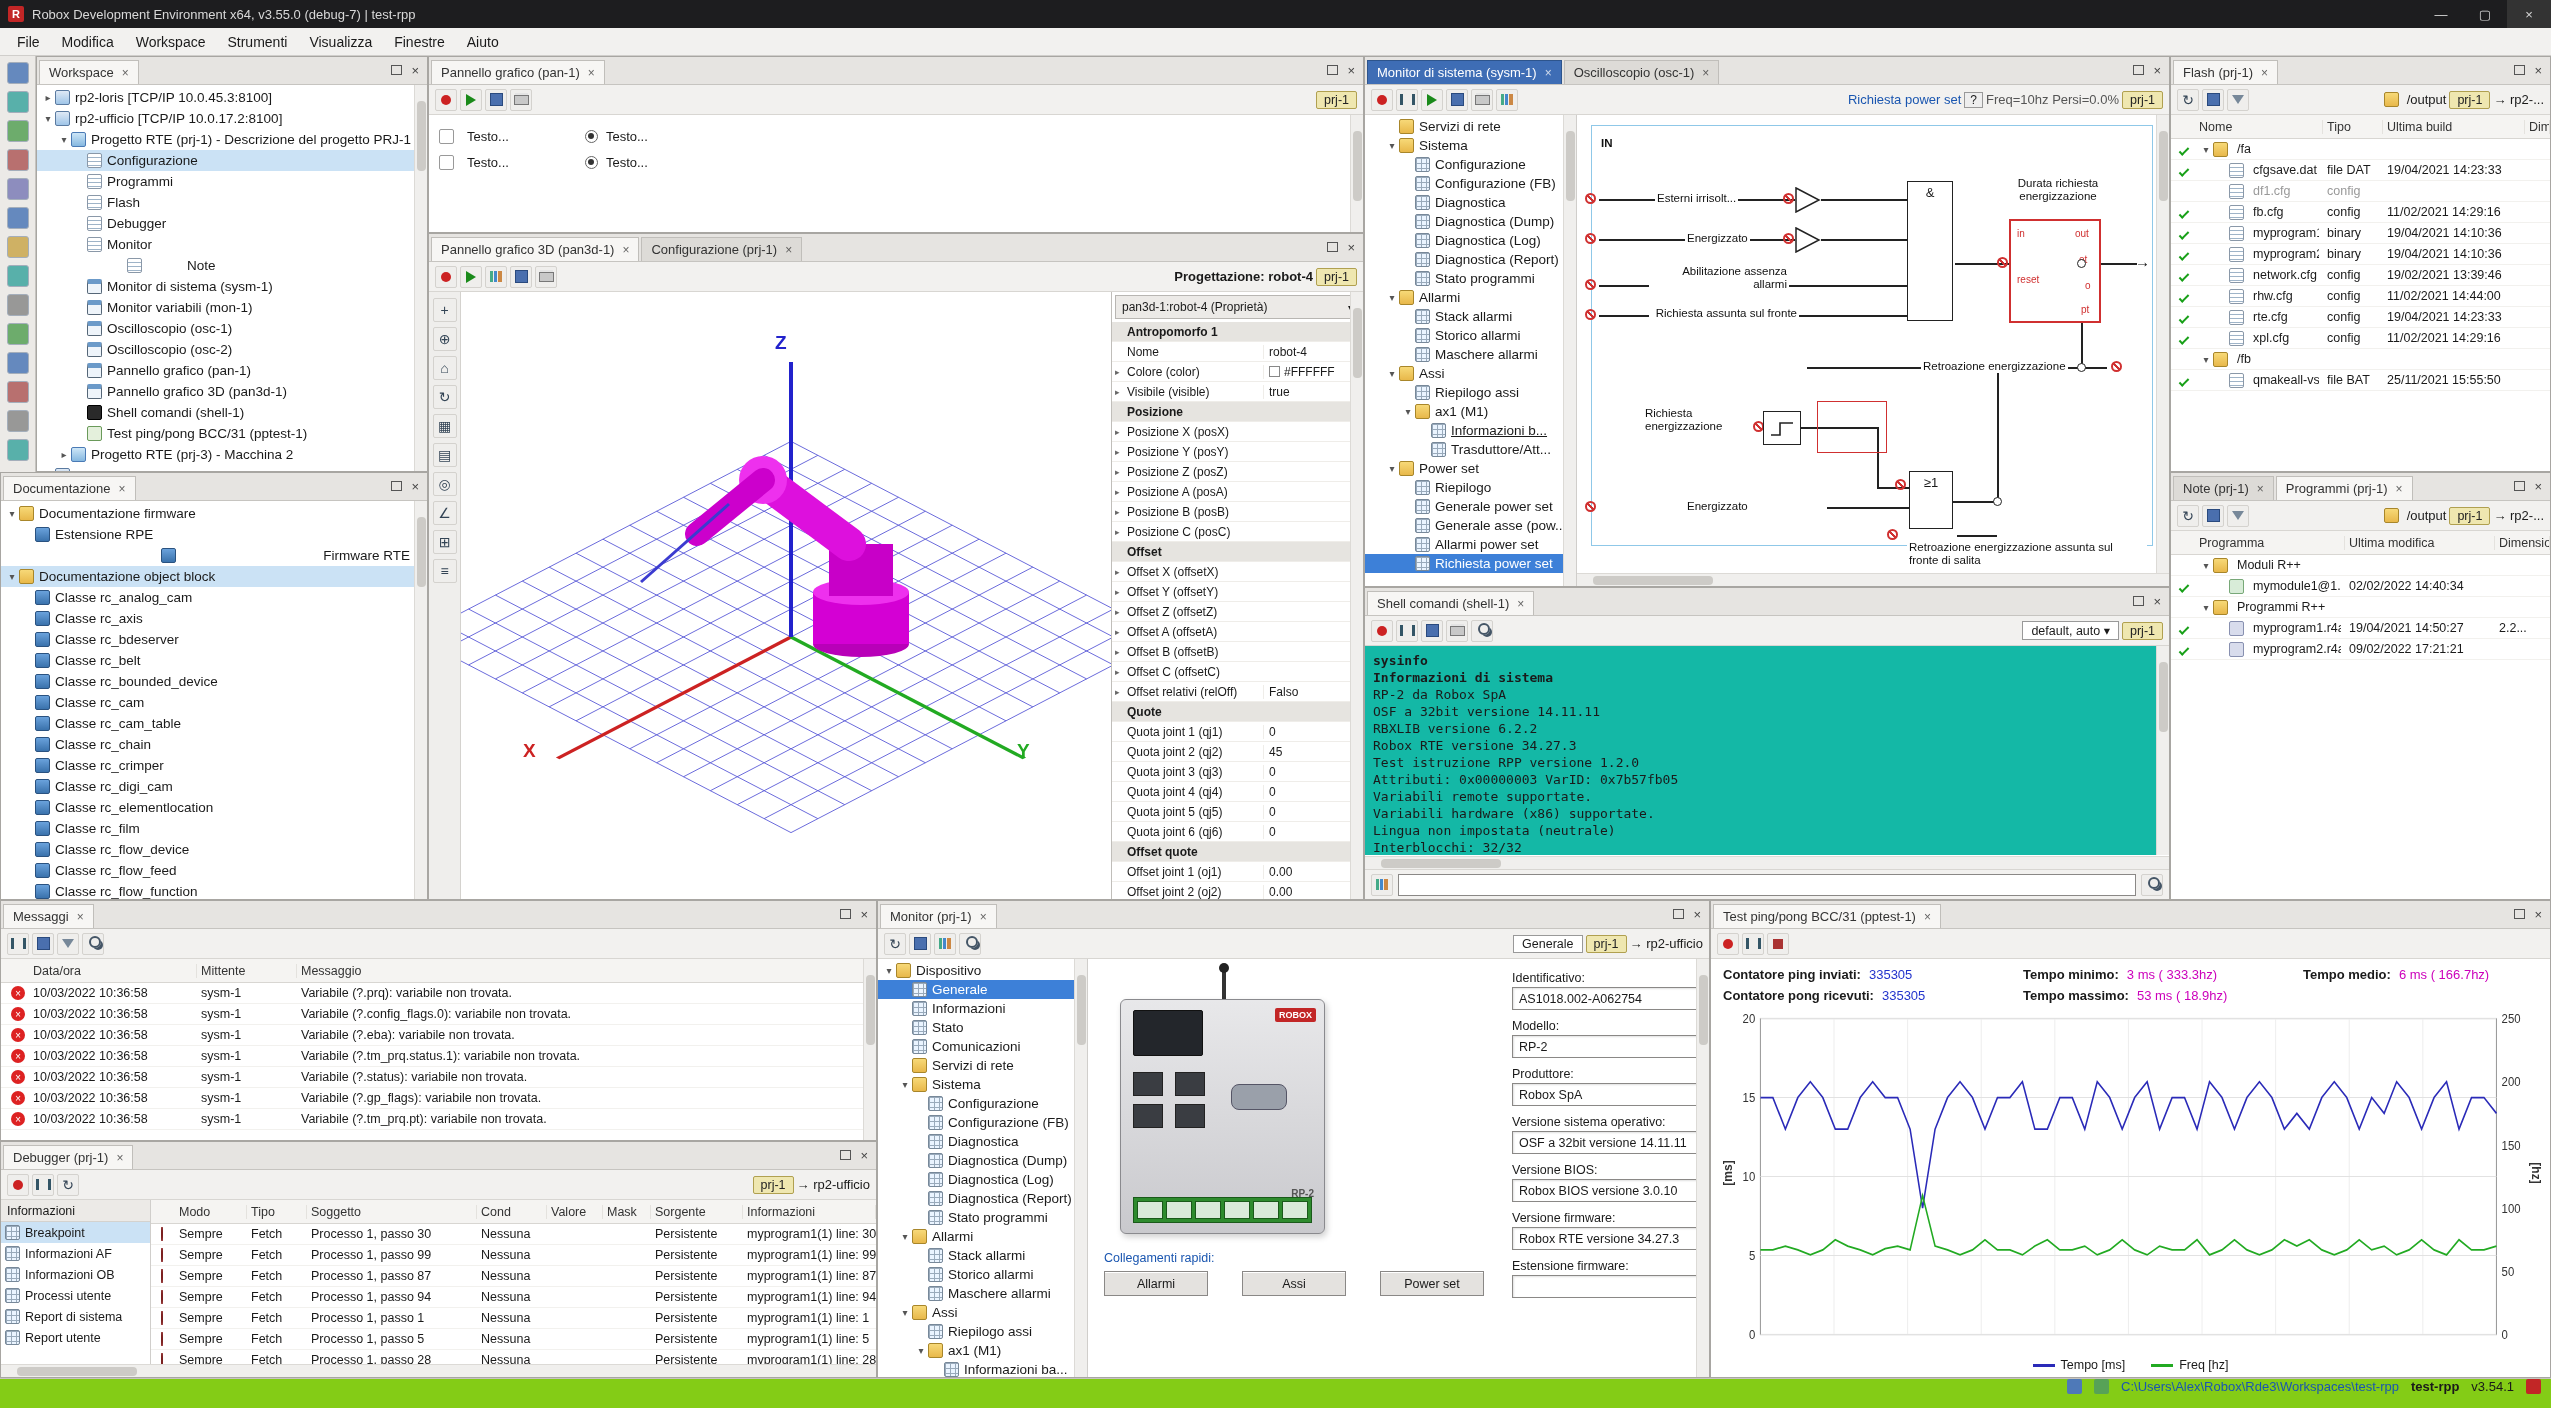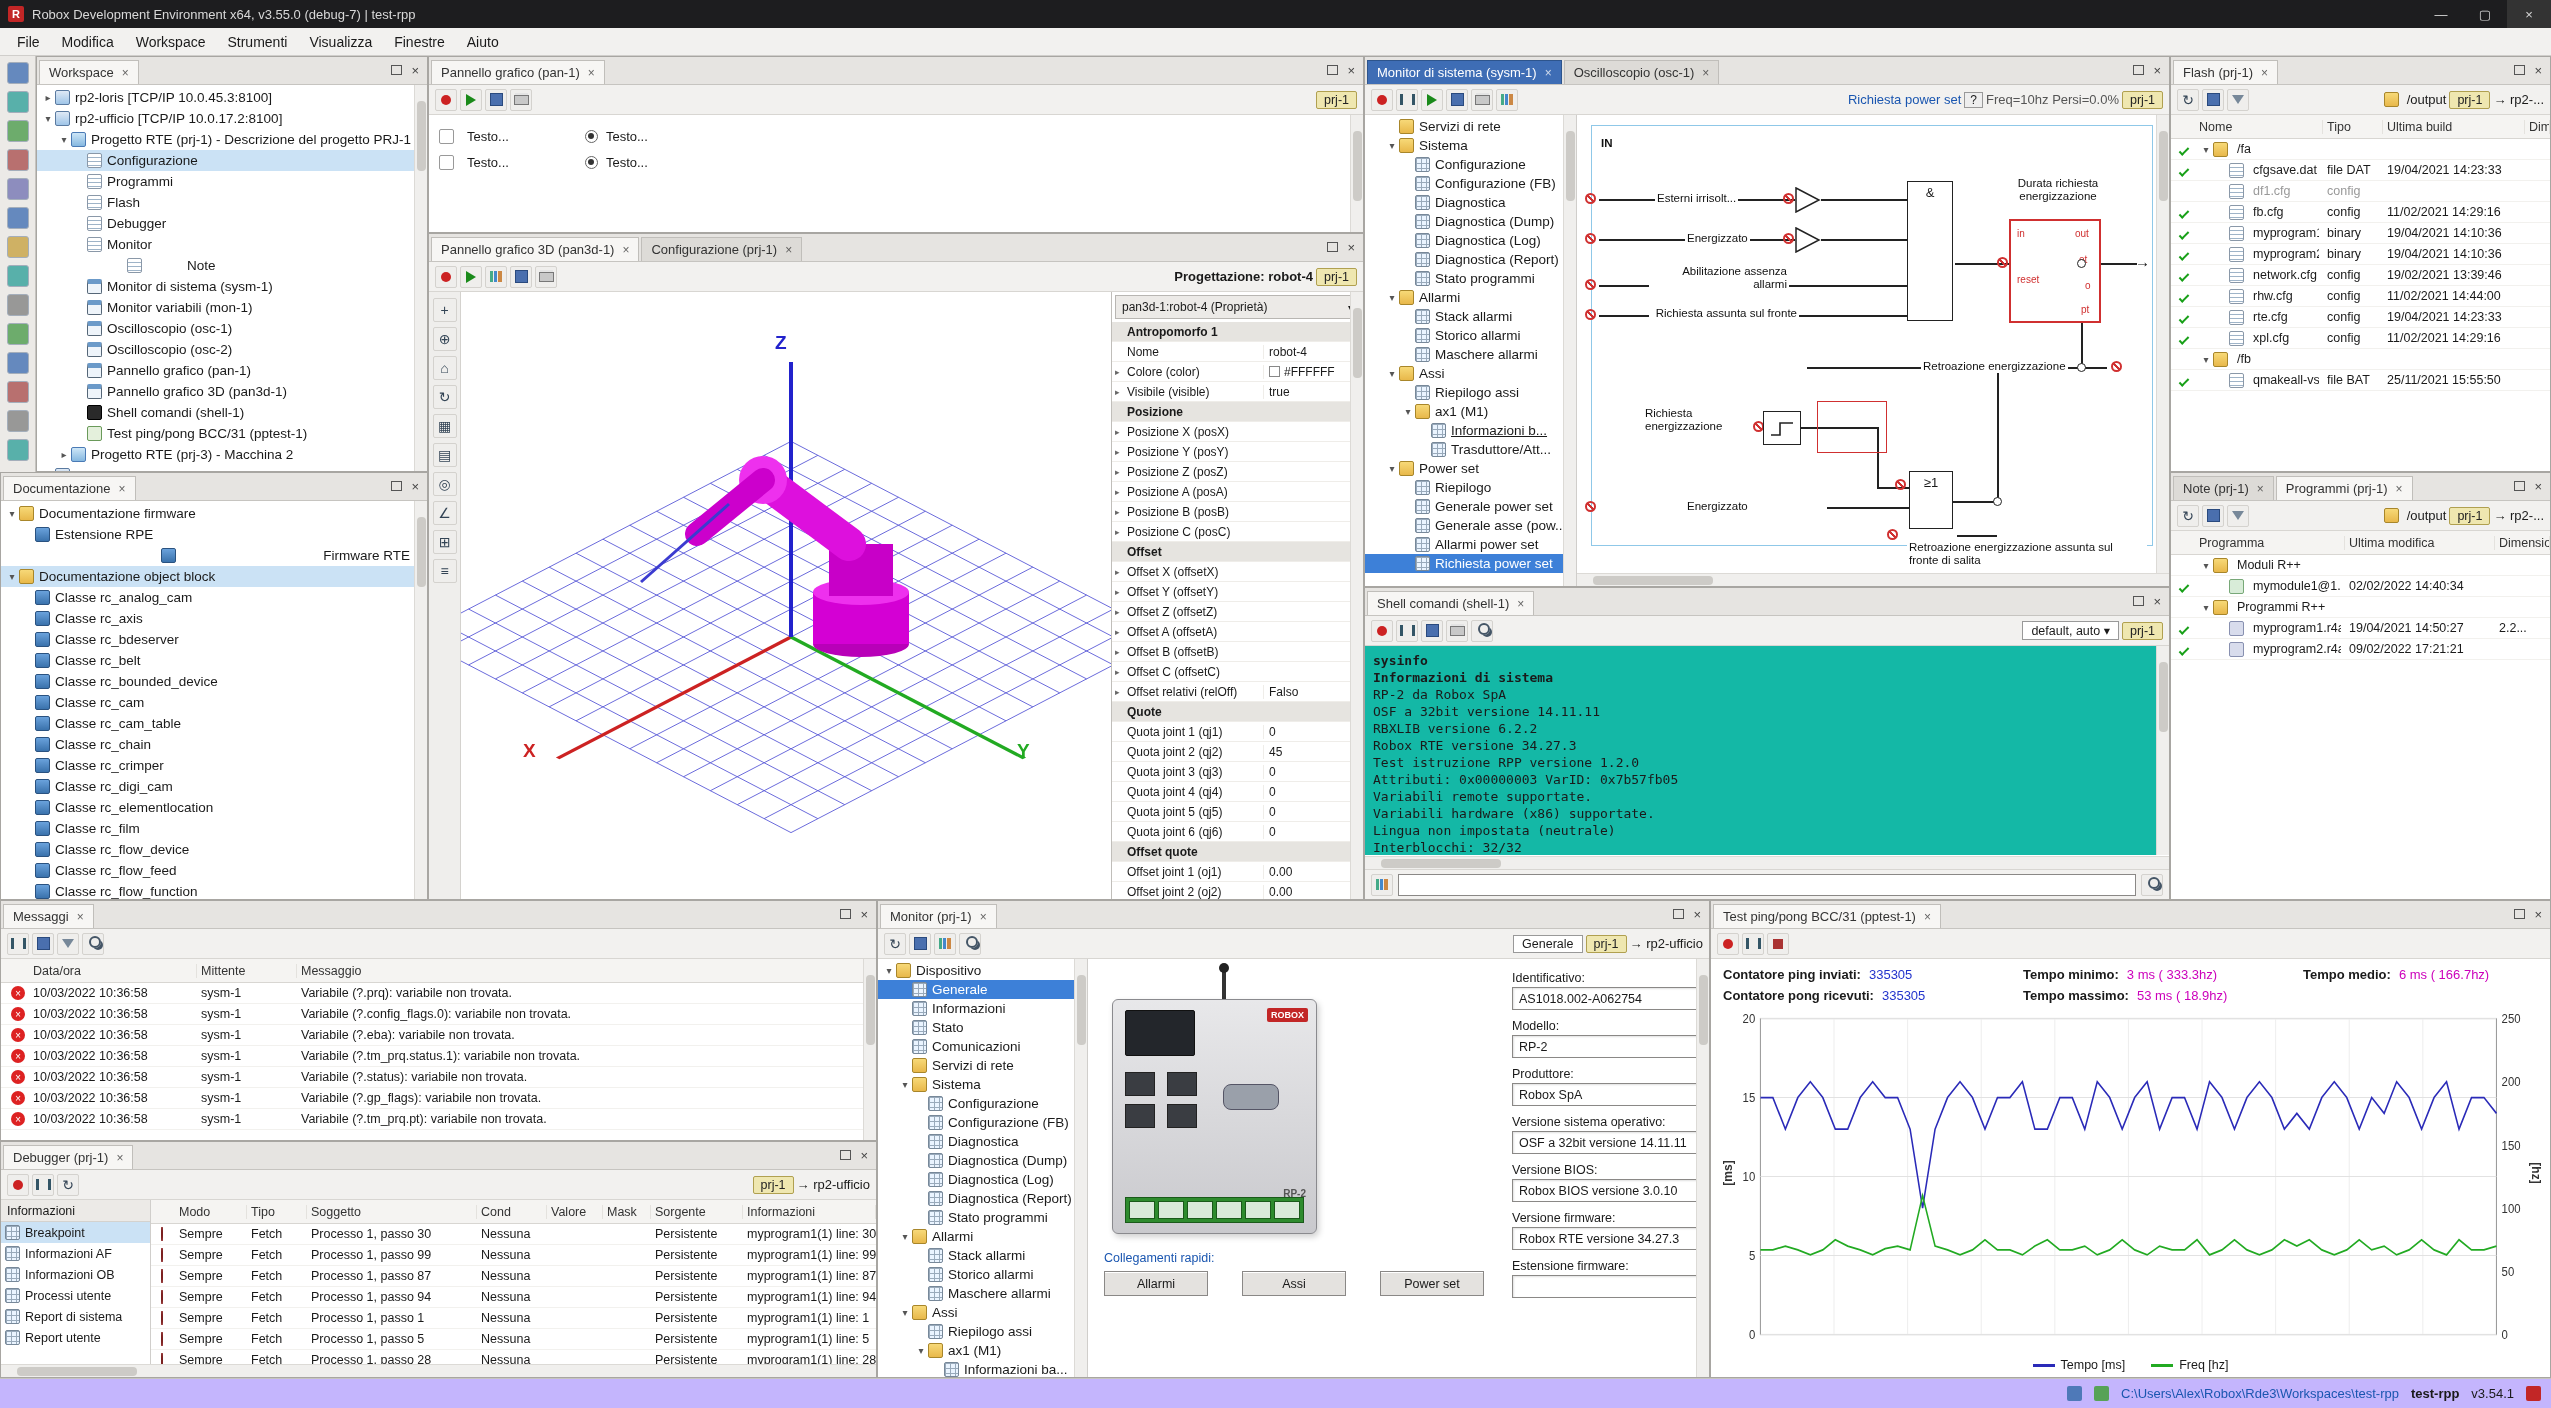--- a/index.html
+++ b/index.html
@@ -105,21 +105,21 @@
 .shell-line{font-family:"DejaVu Sans Mono",monospace;font-size:13px;line-height:17px;white-space:pre}
 .shell-input-row{position:absolute;left:0;right:0;bottom:0;height:30px;background:#f2f1ef;border-top:1px solid #d8d6d2;display:flex;align-items:center;gap:5px;padding:0 6px}
 .shell-input{flex:1;height:22px;border:1px solid #8a8886;background:#fff;font-family:"DejaVu Sans Mono",monospace;font-size:13px;padding:0 5px}
 
 .mon-tree{position:absolute;left:0;top:0;bottom:0;width:210px;border-right:1px solid #d0cecb;background:#fff;overflow:hidden}
 .mon-main{position:absolute;left:210px;top:0;right:13px;bottom:0;background:#fff;padding:12px 16px;overflow:hidden}
 .mon-row{display:flex;gap:28px}
 .device{width:250px;height:270px;position:relative;flex:none}
 .dev-ant{position:absolute;left:118px;top:0;width:4px;height:30px;background:#333}
 .dev-ant::after{content:"";position:absolute;left:-3px;top:-8px;width:10px;height:10px;border-radius:50%;background:#222}
-.dev-body{position:absolute;left:8px;top:28px;width:205px;height:235px;background:linear-gradient(#e8e8ea,#c9c9cd);border:1px solid #8a8a8e;border-radius:6px;box-shadow:2px 3px 6px #00000030}
+.dev-body{position:absolute;left:16px;top:28px;width:205px;height:235px;background:linear-gradient(#e8e8ea,#c9c9cd);border:1px solid #8a8a8e;border-radius:6px;box-shadow:2px 3px 6px #00000030}
 .dev-brand{position:absolute;right:8px;top:8px;background:#c22626;color:#fff;font-size:9px;font-weight:bold;padding:2px 4px;border-radius:2px}
 .dev-model{position:absolute;right:10px;bottom:34px;color:#555;font-size:10px;font-weight:bold}
 .dev-screen{position:absolute;left:12px;top:10px;width:70px;height:46px;background:#23262b;border:1px solid #111;border-radius:2px}
 .dev-ports{position:absolute;left:12px;top:72px;display:grid;grid-template-columns:34px 34px;gap:8px}
 .dev-ports i{width:30px;height:24px;background:#3a3d42;border:1px solid #222;display:block}
 .dev-db9{position:absolute;left:110px;top:84px;width:56px;height:26px;background:#9aa0aa;border:1px solid #556;border-radius:8px}
 .dev-term{position:absolute;left:12px;bottom:10px;right:12px;height:26px;background:#2e8b2e;border:1px solid #1a5a1a;display:flex;gap:3px;padding:3px}
 .dev-term i{flex:1;background:#d9ead9;border:1px solid #1a5a1a}
 .field{margin-bottom:9px}
 .flabel{font-size:12.5px;margin-bottom:2px}
@@ -158,21 +158,21 @@
 
 .p3-strip{width:32px;border-right:1px solid #d4d2ce;background:#efeeec;display:flex;flex-direction:column;align-items:center;gap:5px;padding-top:6px;flex:none}
 .p3-strip .ti{width:24px;height:24px}
 .viewport{flex:1;position:relative;background:#fff;overflow:hidden}
 .axlbl{position:absolute;font-size:19px;font-weight:bold}
 
 .pan1-row{display:flex;align-items:center;height:26px;padding:0 10px;gap:8px;font-size:13px}
 .radio{width:13px;height:13px;border:1px solid #666;border-radius:50%;display:inline-flex;align-items:center;justify-content:center}
 .radio::after{content:"";width:6px;height:6px;border-radius:50%;background:#333}
 
-.statusbar{position:absolute;left:0;top:1378px;right:0;height:30px;background:#c4b5fd;border-top:1px solid #c6c4c0;display:flex;align-items:center;padding:0 10px;gap:14px;font-size:13px}
+.statusbar{position:absolute;left:0;top:1378px;right:0;height:30px;background:#84cc16;border-top:1px solid #c6c4c0;display:flex;align-items:flex-start;padding:0 10px;gap:14px;font-size:13px}
 .sb-right{margin-left:auto;display:flex;align-items:center;gap:12px}
 .sb-ic{width:15px;height:15px;border-radius:2px}
 .fieldlike{border:1px solid #999;background:#fff;padding:1px 8px;font-size:12.5px}
 </style>
 </head>
 <body>
 
 <div class="app">
 
   <div class="titlebar">

